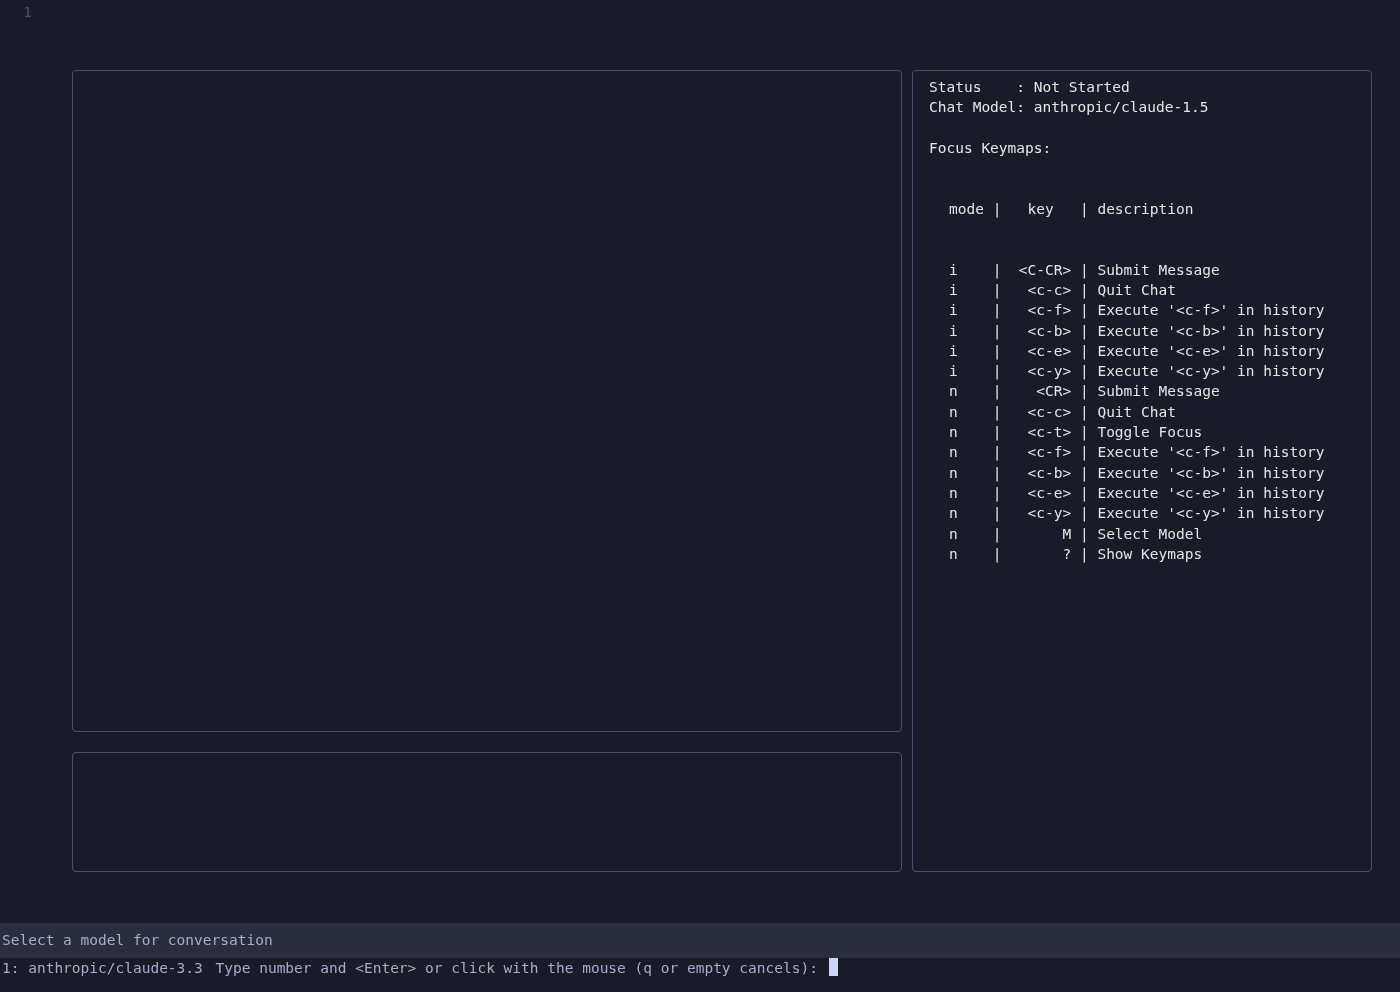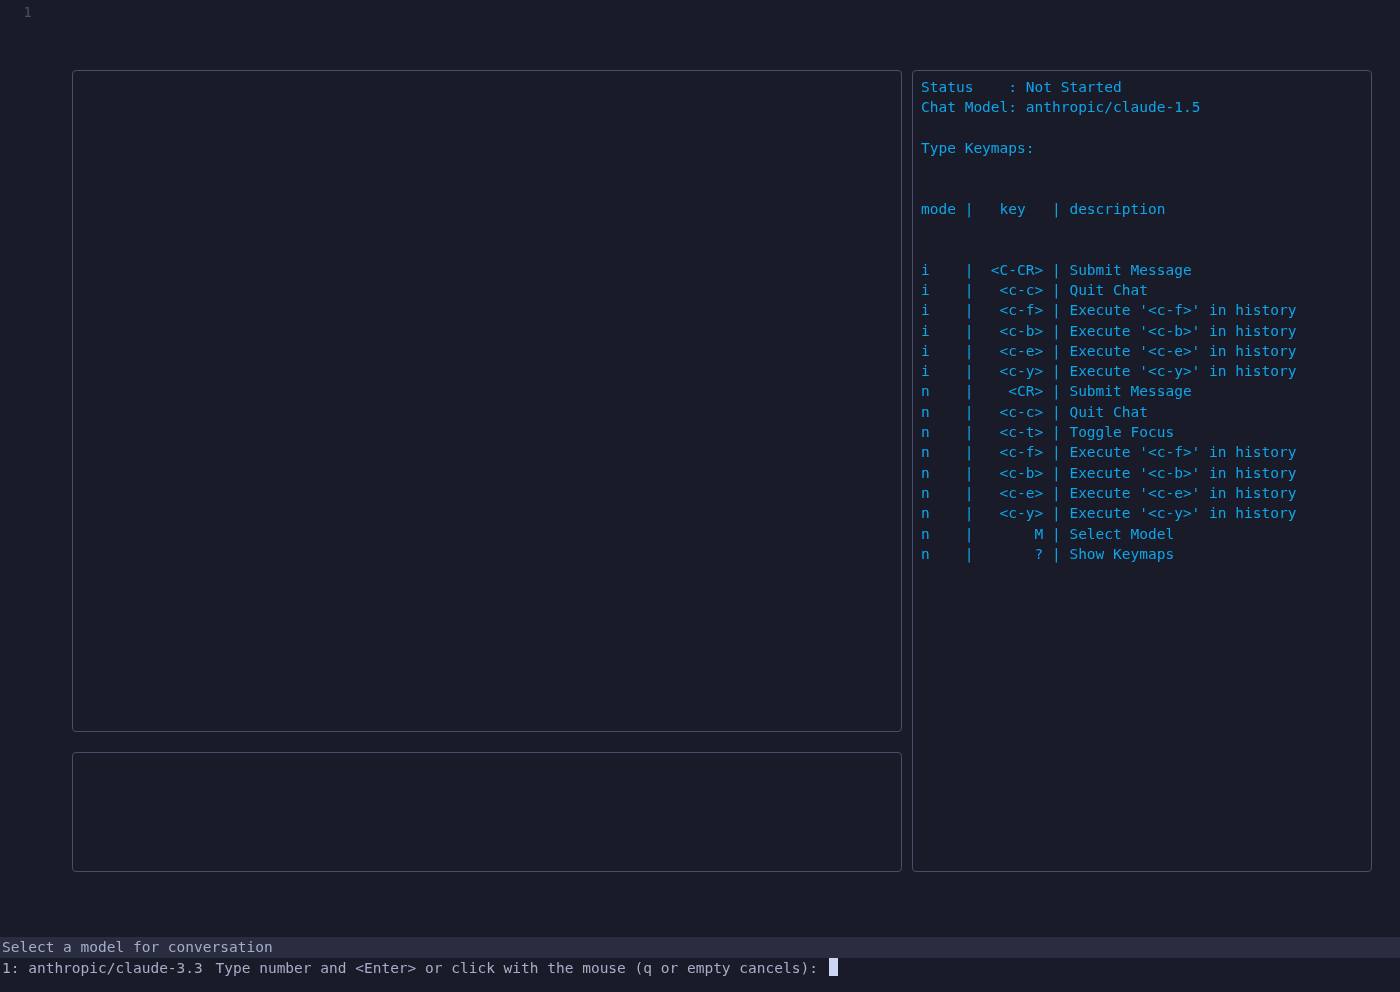--- a/index.html
+++ b/index.html
@@ -60,53 +60,54 @@
     .chat-pane {
       flex: 1;
     }
     
     .input-pane {
       height: 120px;
     }
     
     .sidebar-pane {
       height: 100%;
-      padding: 6px 8px;
-      color: #0ea5e9;
+      padding: 6px 16px;
+      color: #e5e5e5;
     }
     
     .status-row {
       white-space: pre;
     }
     
     .keymap-table {
       white-space: pre;
     }
     
     .keymap-row {
       white-space: pre;
+      margin-left: 20px;
     }
     
     .footer {
       position: absolute;
       bottom: 0;
       left: 0;
       right: 0;
       padding: 2px 0 14px 0;
       color: #a6adc8;
     }
     
     .footer-line {
       white-space: pre;
       padding: 0 2px;
     }
     
     .footer-highlight {
       background-color: #2a2c40;
-      padding: 0 2px;
+      padding: 7px 2px;
       display: block;
     }
     
     .cursor {
       display: inline-block;
       width: 9px;
       height: 18px;
       background-color: #cdd6f4;
       vertical-align: text-bottom;
       margin-left: 2px;
@@ -122,21 +123,21 @@
 <div class="main-area">
   <div class="left-column">
     <div class="pane chat-pane"></div>
     <div class="pane input-pane"></div>
   </div>
   <div class="right-column">
     <div class="pane sidebar-pane">
       <div class="status-row"><span>Status    :</span> <span>Not Started</span></div>
       <div class="status-row"><span>Chat Model:</span> <span>anthropic/claude-1.5</span></div>
       <div class="status-row">&nbsp;</div>
-      <div class="status-row">Type Keymaps:</div>
+      <div class="status-row">Focus Keymaps:</div>
       <div class="keymap-table">
         <div class="keymap-row" id="keymap-header">mode |   key   | description</div>
         <div id="keymap-body"><div class="keymap-row">i    |  &lt;C-CR&gt; | Submit Message</div><div class="keymap-row">i    |   &lt;c-c&gt; | Quit Chat</div><div class="keymap-row">i    |   &lt;c-f&gt; | Execute '&lt;c-f&gt;' in history</div><div class="keymap-row">i    |   &lt;c-b&gt; | Execute '&lt;c-b&gt;' in history</div><div class="keymap-row">i    |   &lt;c-e&gt; | Execute '&lt;c-e&gt;' in history</div><div class="keymap-row">i    |   &lt;c-y&gt; | Execute '&lt;c-y&gt;' in history</div><div class="keymap-row">n    |    &lt;CR&gt; | Submit Message</div><div class="keymap-row">n    |   &lt;c-c&gt; | Quit Chat</div><div class="keymap-row">n    |   &lt;c-t&gt; | Toggle Focus</div><div class="keymap-row">n    |   &lt;c-f&gt; | Execute '&lt;c-f&gt;' in history</div><div class="keymap-row">n    |   &lt;c-b&gt; | Execute '&lt;c-b&gt;' in history</div><div class="keymap-row">n    |   &lt;c-e&gt; | Execute '&lt;c-e&gt;' in history</div><div class="keymap-row">n    |   &lt;c-y&gt; | Execute '&lt;c-y&gt;' in history</div><div class="keymap-row">n    |       M | Select Model</div><div class="keymap-row">n    |       ? | Show Keymaps</div></div>
       </div>
     </div>
   </div>
 </div>
 
 <div class="footer">
   <span class="footer-line footer-highlight">Select a model for conversation</span>

